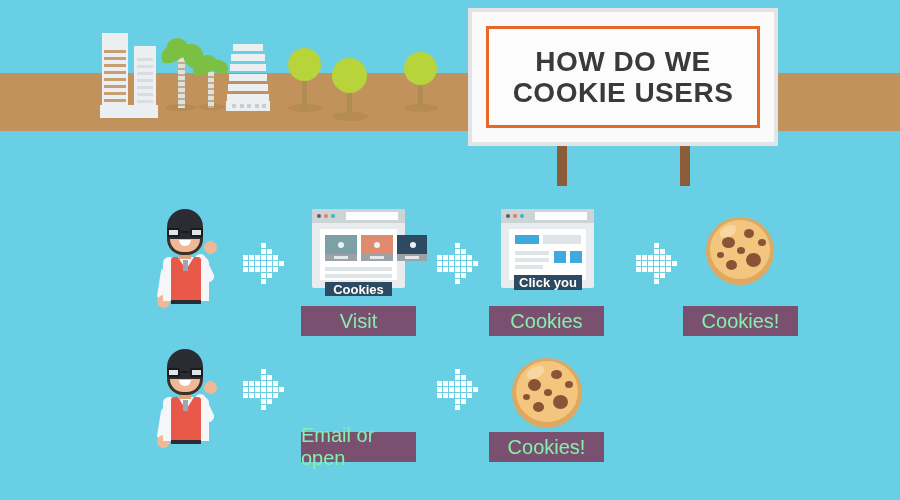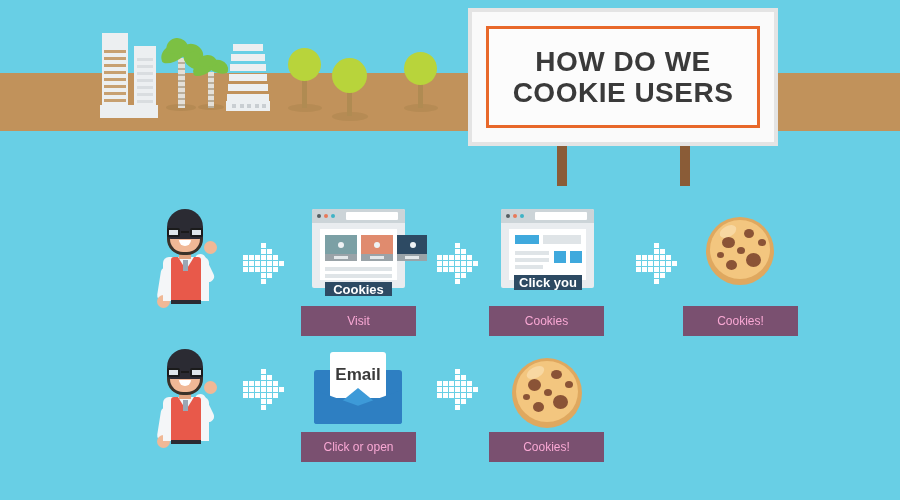--- a/index.html
+++ b/index.html
@@ -100,21 +100,21 @@
      clip-path:polygon(0 100%,50% 0,100% 100%);}
 
   
   .cookie{position:absolute;border-radius:50%;background:#dfa85f;}
   .cookie-in{position:absolute;left:4px;top:3px;right:4px;bottom:6px;border-radius:50%;background:#f3c67f;}
   .chip{position:absolute;border-radius:50%;background:#8a5336;}
   .cookie-gloss{position:absolute;border-radius:50%;background:#f8dba8;opacity:.85;}
 
   
   .label{position:absolute;background:#7a5070;display:flex;align-items:center;justify-content:center;}
-  .label span{color:#f9a8d4;font-size:12px;}
+  .label span{color:#86efac;font-size:20px;}
 </style>
 </head>
 <body>
 
 <div id="stage">
 
   <div class="ground"></div>
 
   <div>
     <div class="skyscraper sky-left"></div>
@@ -455,30 +455,22 @@
       <b style="left: 6px; top: 24px; width: 5px; height: 5px;"></b>
       <b style="left: 12px; top: 24px; width: 5px; height: 5px;"></b>
       <b style="left: 18px; top: 24px; width: 5px; height: 5px;"></b>
       <b style="left: 24px; top: 24px; width: 5px; height: 5px;"></b>
       <b style="left: 30px; top: 24px; width: 5px; height: 5px;"></b>
       <b style="left: 18px; top: 30px; width: 5px; height: 5px;"></b>
       <b style="left: 24px; top: 30px; width: 5px; height: 5px;"></b>
       <b style="left: 18px; top: 36px; width: 5px; height: 5px;"></b>
     </div>
 
-  <div class="env" style="left:314px;top:352px;">
-    <div class="env-back"></div>
-    <div class="env-letter">
-      <span>Email</span>
-    </div>
-    <div class="env-front2"></div>
-    <div class="env-front" style="background:#2e7fc2;clip-path:polygon(0 0,0 100%,100% 100%,100% 0,50% 46%);top:38px;height:34px;"></div>
-  </div>
   <div class="label" style="left:301px;top:432px;width:115px;height:30px;">
-    <span>Click or open</span>
+    <span>Email or open</span>
   </div>
 
   <div class="parrow" style="left:437px;top:369px;">
       <b style="left: 18px; top: 0px; width: 5px; height: 5px;"></b>
       <b style="left: 18px; top: 6px; width: 5px; height: 5px;"></b>
       <b style="left: 24px; top: 6px; width: 5px; height: 5px;"></b>
       <b style="left: 0px; top: 12px; width: 5px; height: 5px;"></b>
       <b style="left: 6px; top: 12px; width: 5px; height: 5px;"></b>
       <b style="left: 12px; top: 12px; width: 5px; height: 5px;"></b>
       <b style="left: 18px; top: 12px; width: 5px; height: 5px;"></b>

